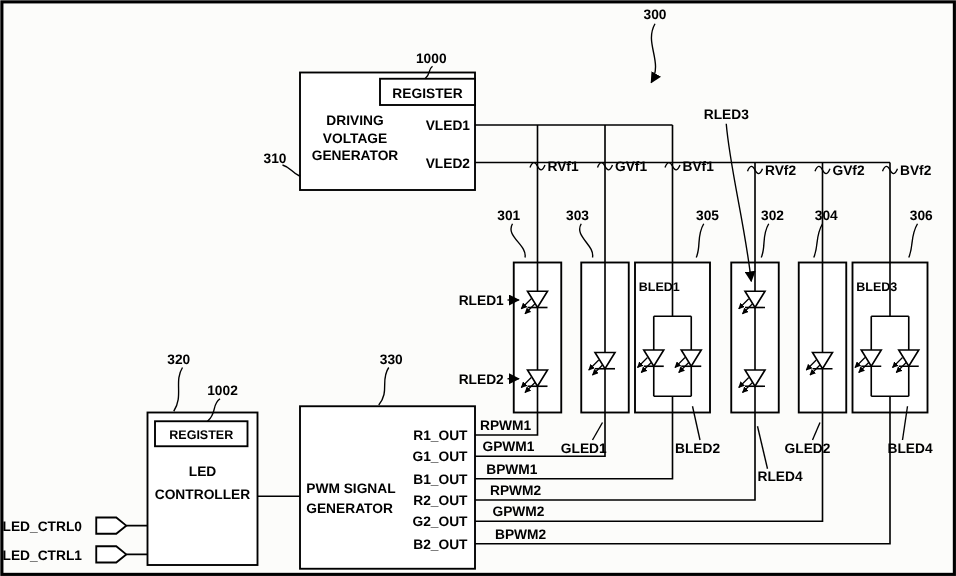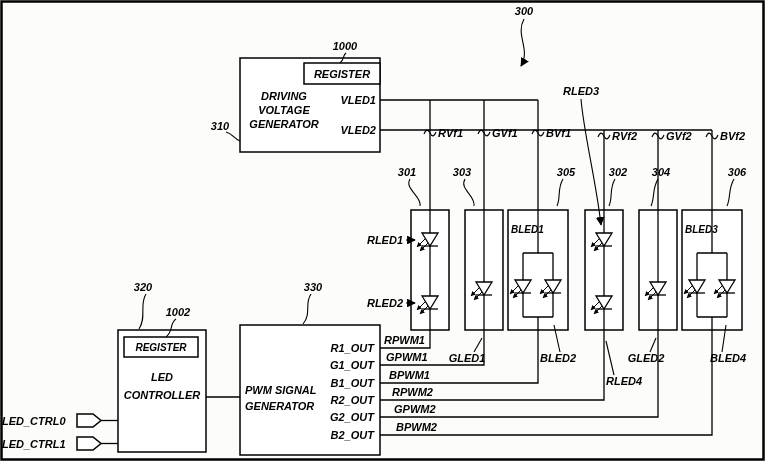--- a/index.html
+++ b/index.html
@@ -1,16 +1,16 @@
 <!DOCTYPE html>
 <html><head>
 <meta charset="utf-8">
 <style>
   html,body{margin:0;padding:0;background:#e9e9e9;}
-  .page{width:765px;height:461px;background:#fcfcfa;position:relative;overflow:hidden;font-style:italic;}
+  .page{width:765px;height:461px;background:#fcfcfa;position:relative;overflow:hidden;}
   svg{display:block;}
   text{font-family:"Liberation Sans","DejaVu Sans",sans-serif;font-weight:bold;fill:#000;}
   .t11{font-size:11px;}
   .t10{font-size:10px;}
   .wire{stroke:#000;stroke-width:1.3;fill:none;}
   .box{stroke:#000;stroke-width:1.5;fill:#fff;}
   .lead{stroke:#000;stroke-width:1.1;fill:none;}
 </style>
 </head>
 <body>

